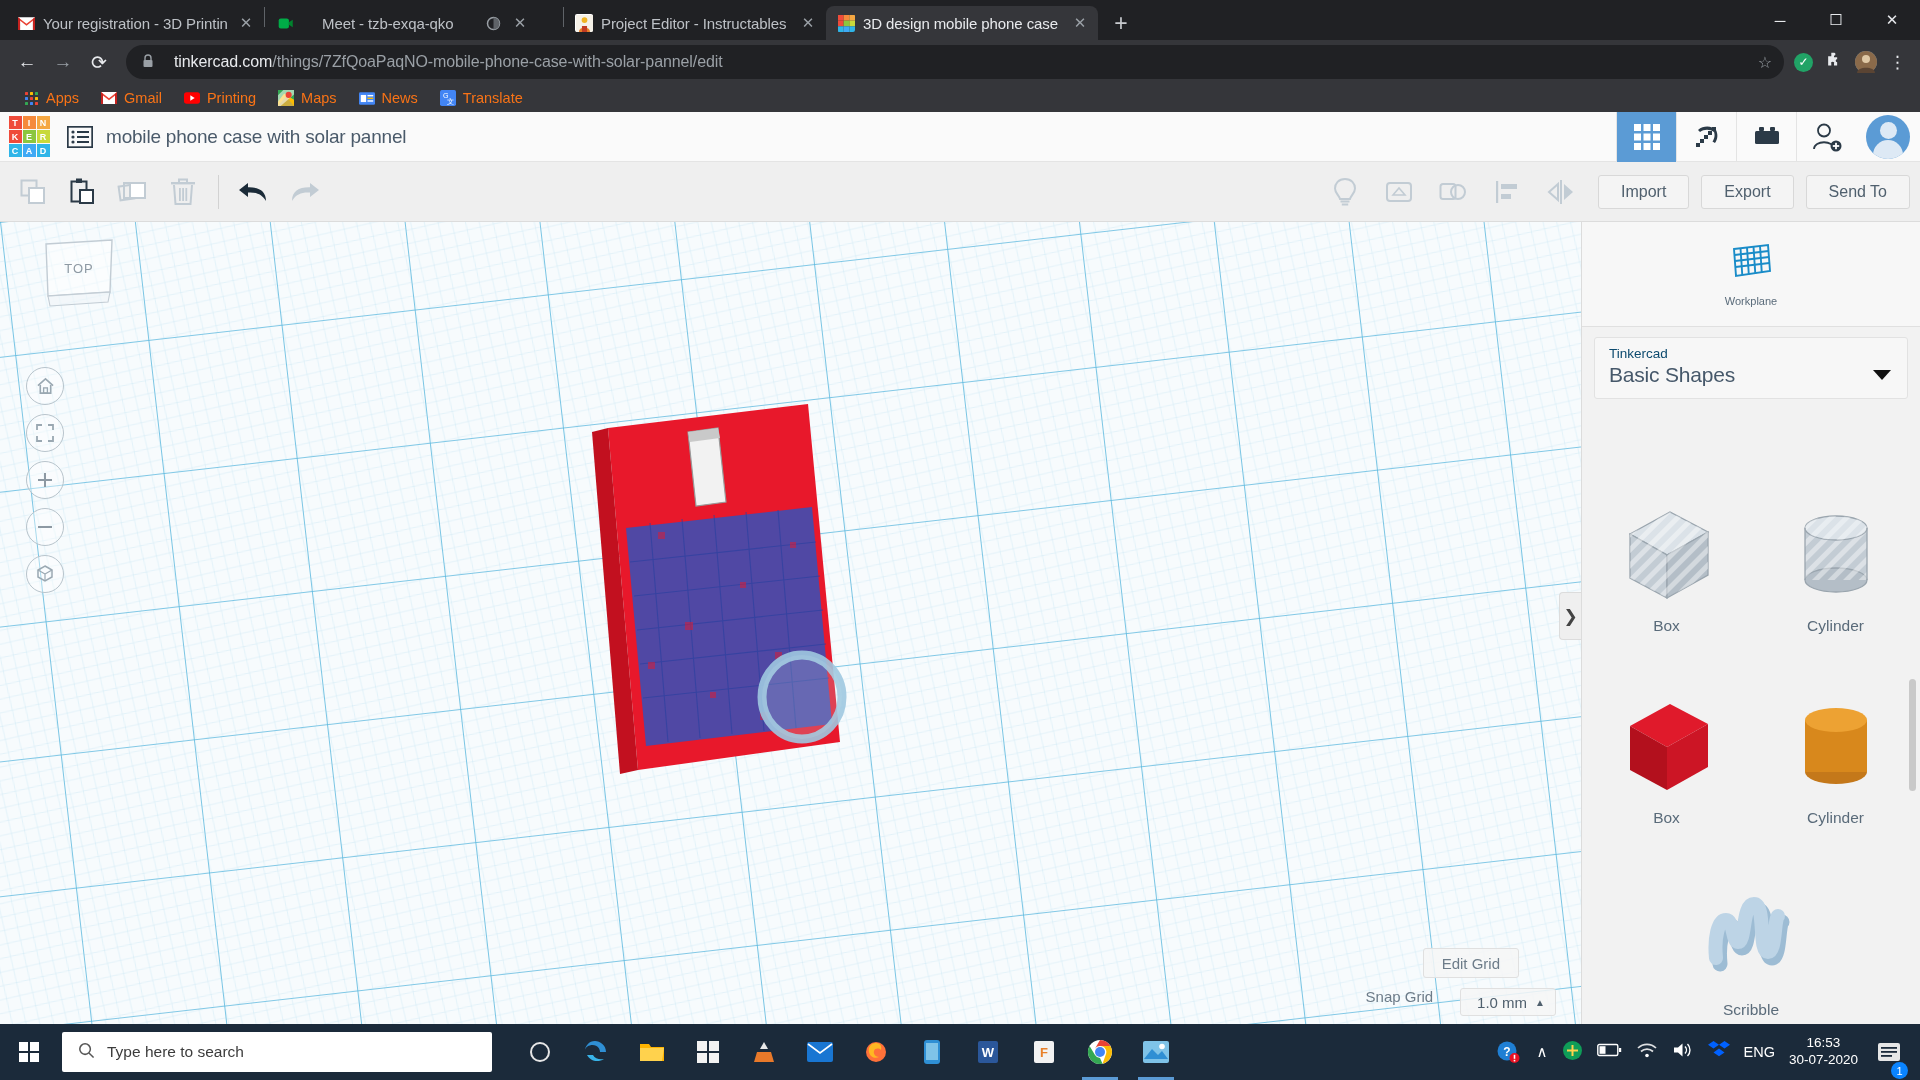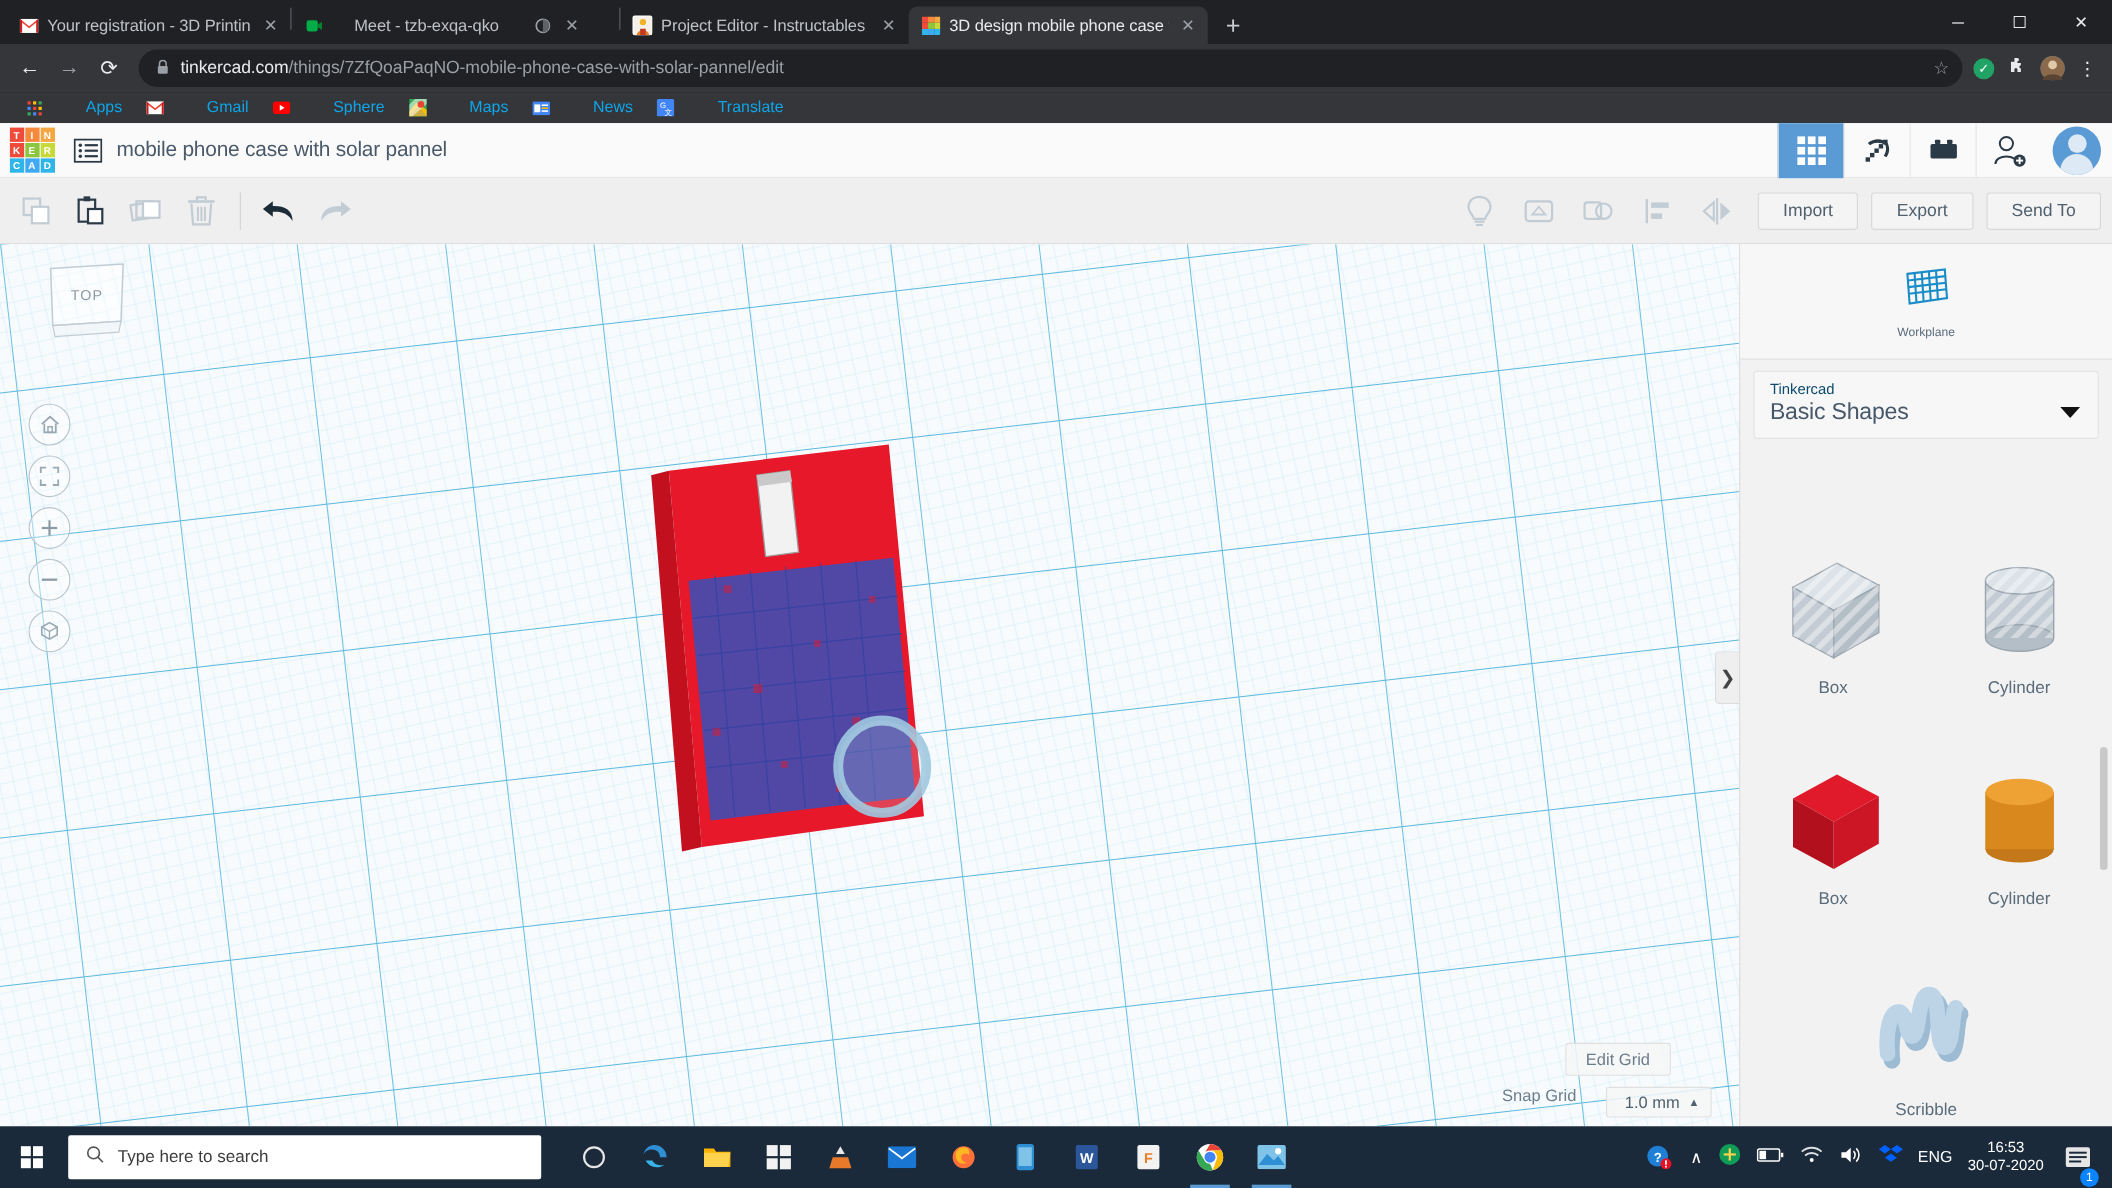--- a/index.html
+++ b/index.html
@@ -48,39 +48,39 @@
     justify-content: center; color: #e8eaed; font-size: 15px;
   }
 
   
   .navbar { height: 44px; background:#35363a; display:flex; align-items:center; padding: 0 10px; gap: 2px; }
   .navbtn { width:34px; height:34px; border-radius:50%; display:flex; align-items:center;
             justify-content:center; color:#e8eaed; font-size:19px; flex-shrink:0; }
   .navbtn.dim { color: #9aa0a6; }
   .omnibox {
     flex:1; height:34px; background:#202124; border-radius:17px; display:flex;
-    align-items:center; padding: 0 12px 0 16px; margin: 0 8px; gap: 10px; min-width:0;
+    align-items:center; padding: 0 12px 0 16px; margin: 0 8px; gap: 20px; min-width:0;
   }
   .omnibox .lock { color:#9aa0a6; font-size:13px; }
   .urltext { font-size:16px; color:#9aa0a6; white-space:nowrap; overflow:hidden; letter-spacing:-0.1px; }
   .urltext b { color:#e8eaed; font-weight: normal; }
   .omni-right { margin-left:auto; display:flex; align-items:center; gap:12px; }
   .omni-right .star { color:#9aa0a6; font-size:16px; }
   .ext-icons { display:flex; align-items:center; gap: 12px; padding-right: 4px; }
   .dot-green { width:19px;height:19px;border-radius:50%;background:#21a366;display:flex;
                align-items:center;justify-content:center;color:#fff;font-size:12px; }
   .puzzle { color:#e8eaed; font-size:17px; }
   .profpic { width:22px;height:22px;border-radius:50%;background:#6b8fae; }
   .kebab { color:#e8eaed; font-size:17px; letter-spacing:0; }
 
   
   .bookmarks { height:28px; background:#35363a; display:flex; align-items:center;
                padding-left:12px; gap:0px; }
   .bm { display:flex; align-items:center; gap:7px; padding: 0 11px; height: 24px; }
-  .bm span.lbl { color:#0ea5e9; font-size:14.5px;margin-left:32px; }
+  .bm span.lbl { color:#f97316; font-size:14.5px; }
   .bm .ic { width:16px;height:16px;display:flex;align-items:center;justify-content:center;
             font-size:11px; border-radius:2px; flex-shrink:0;}
   .apps-grid { display:grid; grid-template-columns: repeat(3,3px); grid-gap:2px; }
   .apps-grid i { width:3px;height:3px;display:block;border-radius:0.5px; }
 
   
   #tc { position:absolute; top:112px; left:0; width:1920px; height:912px; background:#fff; }
 
   .tc-header { height:50px; background:#fafafa; display:flex; align-items:center;
                border-bottom:1px solid #e4e4e4; }
@@ -323,21 +323,21 @@
       </span>
       <span class="lbl">Gmail</span>
     </div>
     <div class="bm">
       <span class="ic">
         <svg width="17" height="12" viewBox="0 0 24 17">
             <rect width="24" height="17" rx="4" fill="#ff0000"></rect>
             <path d="M9.5 4.5 L16 8.5 L9.5 12.5Z" fill="#fff"></path>
           </svg>
       </span>
-      <span class="lbl">Sphere</span>
+      <span class="lbl">Printing</span>
     </div>
     <div class="bm">
       <span class="ic">
         <svg width="16" height="16" viewBox="0 0 18 18">
             <rect width="18" height="18" fill="#34a853"></rect>
             <path d="M0 13 L7 4 L18 11 L18 18 L0 18Z" fill="#fbbc05"></path>
             <path d="M0 18 L9 7 L18 18Z" fill="#4285f4" opacity="0.25"></path>
             <path d="M0 6 L6 0 L18 0 L18 5 L3 18 L0 18Z" fill="#fff" opacity="0.55"></path>
             <circle cx="12" cy="5.5" r="3.4" fill="#ea4335"></circle>
           </svg>

